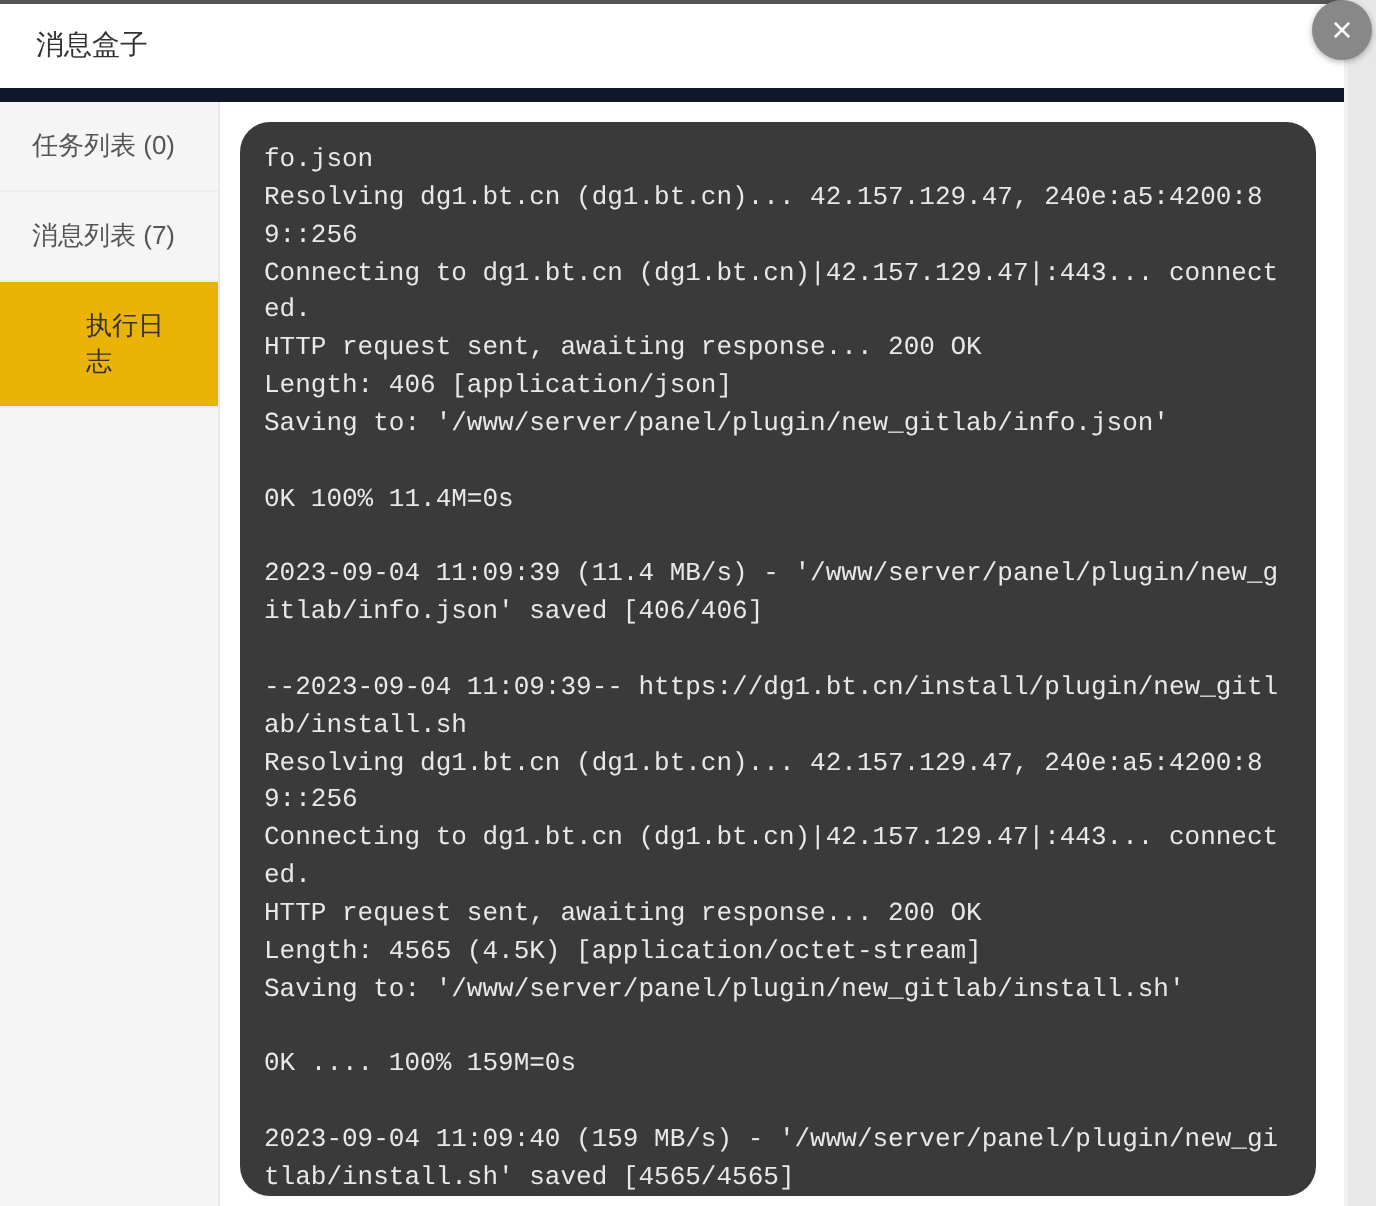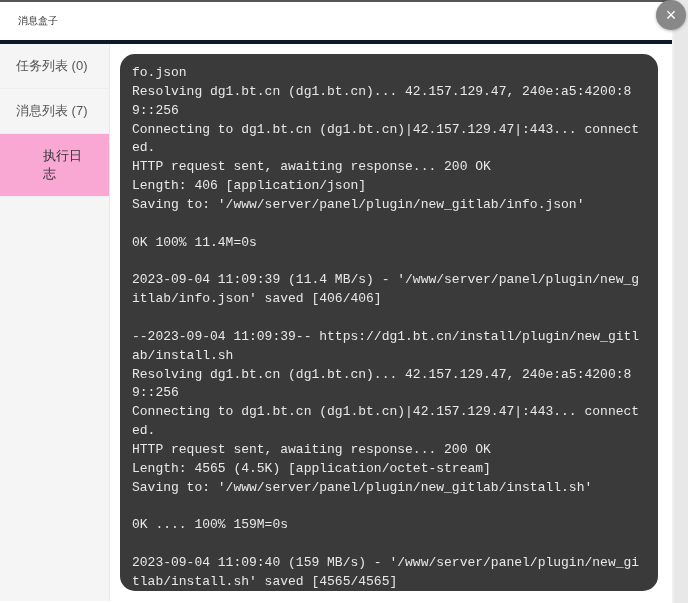--- a/index.html
+++ b/index.html
@@ -34,43 +34,43 @@
       display: flex;
       align-items: center;
       justify-content: center;
       font-size: 18px;
       cursor: pointer;
       z-index: 10;
       box-shadow: 0 1px 3px rgba(0,0,0,0.3);
     }
     .header {
       padding: 12px 18px;
-      border-bottom: 4px solid #0f172a;
-      font-size: 10px;
+      border-bottom: 7px solid #0f172a;
+      font-size: 14px;
       color: #333;
     }
     .body {
       display: flex;
       height: calc(100% - 44px);
     }
     .sidebar {
       width: 110px;
       background: #f5f5f5;
       border-right: 1px solid #e8e8e8;
       flex-shrink: 0;
     }
     .tab-item {
       padding: 13px 16px;
       font-size: 13px;
       color: #555;
       cursor: pointer;
       border-bottom: 1px solid #eee;
     }
     .tab-item.active {
-      background: #f9a8d4;
+      background: #eab308;
       color: #333;
       padding-left: 43px;
     }
     .content {
       flex: 1;
       padding: 10px 14px 10px 10px;
       overflow: hidden;
       position: relative;
     }
     .terminal {

